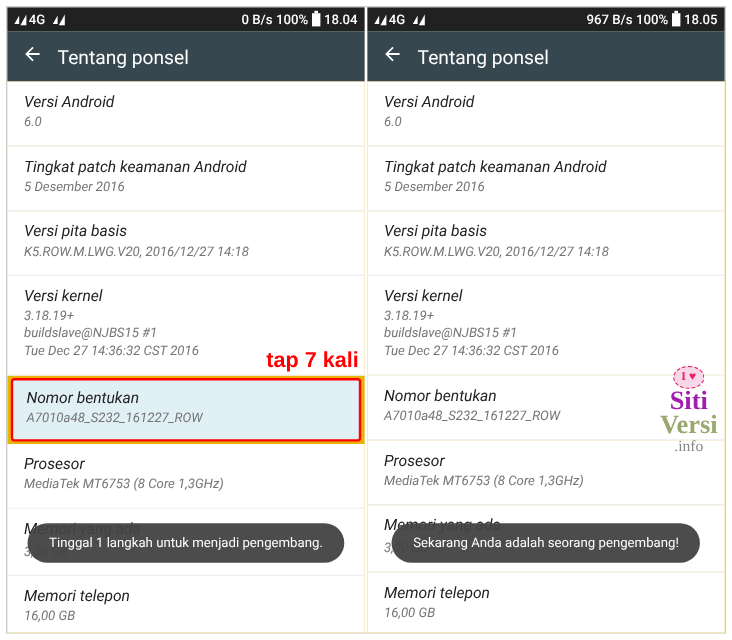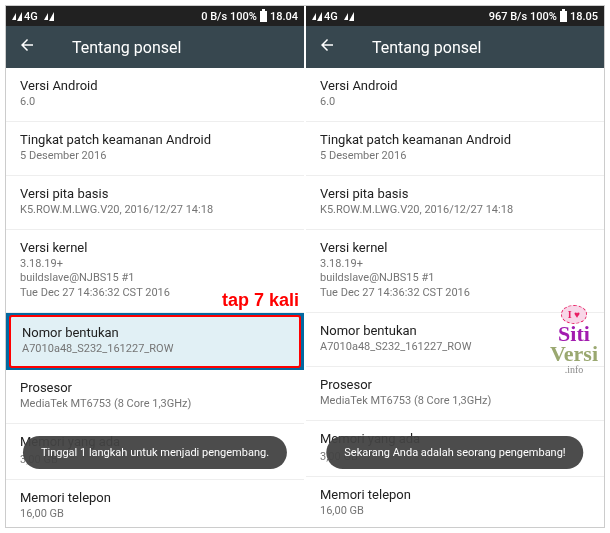--- a/index.html
+++ b/index.html
@@ -2,36 +2,36 @@
 <html><head>
 <meta charset="utf-8">
 <style>
   * { margin: 0; padding: 0; box-sizing: border-box; }
   body { background: #fff; font-family: Roboto, Arial, sans-serif; width: 610px; height: 533px; position: relative; padding: 5px; }
   .container { display: flex; gap: 2px; width: 600px; height: 523px; border: 1px solid #ccc; }
   .screen { flex: 1; background: #fafafa; position: relative; overflow: hidden; }
   .statusbar { background: #212121; color: #fff; height: 20px; display: flex; align-items: center; justify-content: space-between; padding: 0 6px; font-size: 11px; font-weight: 500; }
   .sb-left { display: flex; align-items: center; gap: 2px; }
   .sb-right { display: flex; align-items: center; gap: 3px; }
-  .appbar { background: #37474f; color: #fff; height: 42px; display: flex; align-items: center; padding: 0 12px; gap: 36px; }
+  .appbar { background: #37474f; color: #fff; height: 42px; display: flex; align-items: center; padding: 0 12px; gap: 12px; }
   .appbar svg { fill: #fff; }
   .appbar-title { font-size: 16px; font-weight: 400; }
-  .list { background: #0369a1; }
+  .list { background: #eab308; font-style: italic; }
   .item { padding: 10px 14px 11px; border-bottom: 1px solid #eee; position: relative; background: #fff; }
   .item.highlighted { background: #e1f0f5; border: 2px solid #ff0000; border-radius: 3px; margin: 2px 3px; padding: 8px 11px 9px; }
   .item-title { font-size: 13px; color: #212121; font-weight: 400; margin-bottom: 2px; }
   .item-sub { font-size: 11px; color: #757575; line-height: 1.35; }
   .partial { height: 17px; overflow: hidden; }
   .toast { position: absolute; left: 50%; transform: translateX(-50%); bottom: 58px; background: rgba(66,66,66,0.95); color: #fff; font-size: 11px; padding: 10px 18px; border-radius: 20px; white-space: nowrap; z-index: 10; margin-top: 44px; }
   .annotation { position: absolute; color: #ff0000; font-weight: 700; font-size: 18px; right: 5px; top: 284px; z-index: 5; font-family: Arial, sans-serif; }
   .watermark { position: absolute; right: 6px; top: 298px; z-index: 3; text-align: center; font-family: 'Comic Sans MS', cursive; pointer-events: none; }
   .wm-heart { display: inline-block; background: #f8d7e8; border-radius: 50%; padding: 3px 6px; font-size: 10px; color: #e91e63; font-weight: bold; border: 1.5px dashed #e91e63; }
   .wm-name1 { color: #a21caf; font-size: 22px; font-weight: bold; line-height: 0.9; text-shadow: 1px 1px 0 #fff; }
   .wm-name2 { color: #9aa870; font-size: 22px; font-weight: bold; line-height: 0.9; text-shadow: 1px 1px 0 #fff; }
-  .wm-info { color: #888; font-size: 10px; text-shadow: 1px 1px 0 #fff; }
+  .wm-info { color: #888; font-size: 13px; text-shadow: 1px 1px 0 #fff; }
   .sig { width: 0; height: 0; display: inline-block; border-left: 4px solid transparent; border-right: 0 solid transparent; border-bottom: 7px solid #fff; margin-right: -1px; }
   .sig2 { width: 0; height: 0; display: inline-block; border-left: 5px solid transparent; border-right: 0 solid transparent; border-bottom: 9px solid #fff; }
   .batt { width: 7px; height: 11px; background: #fff; display: inline-block; position: relative; }
   .batt::before { content:''; position:absolute; top:-2px; left:2px; width:3px; height:2px; background:#fff; }
 </style>
 </head>
 <body>
 
 <div class="container">
 

